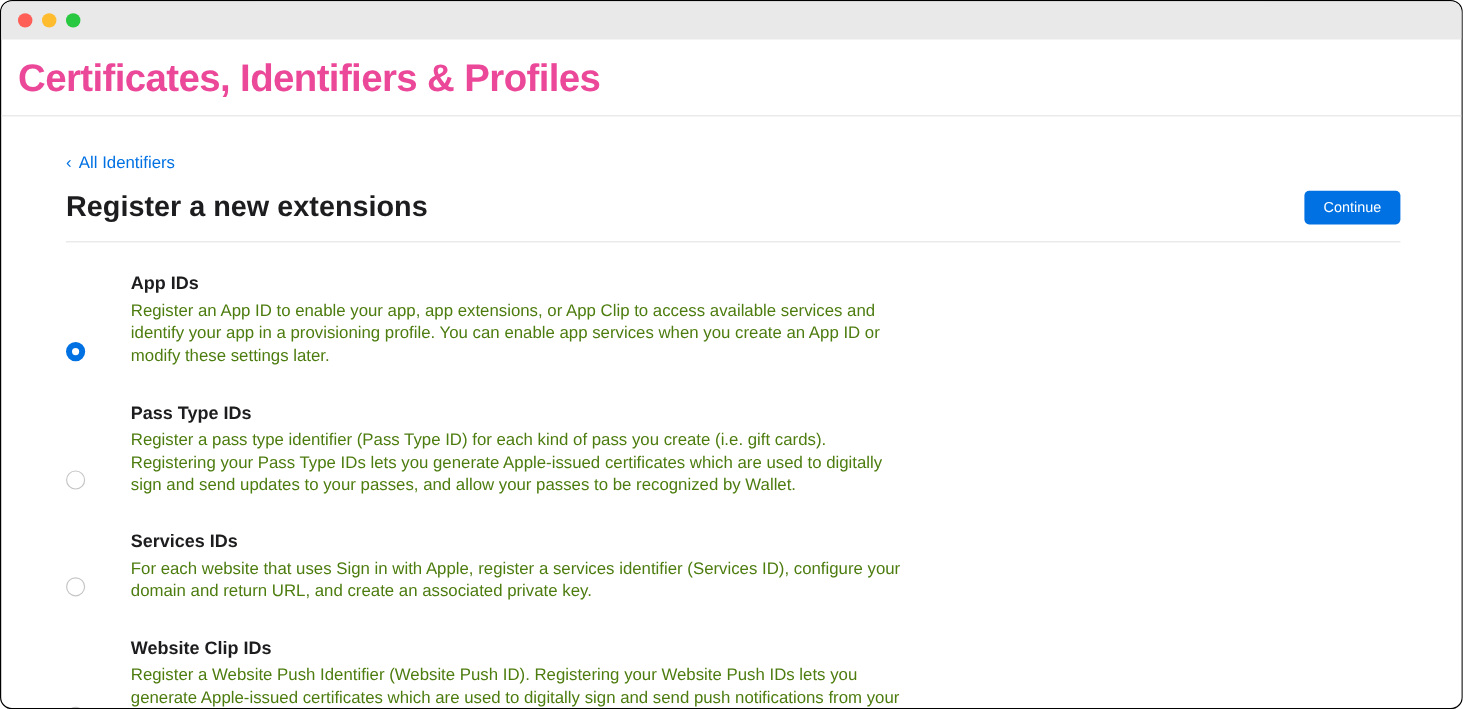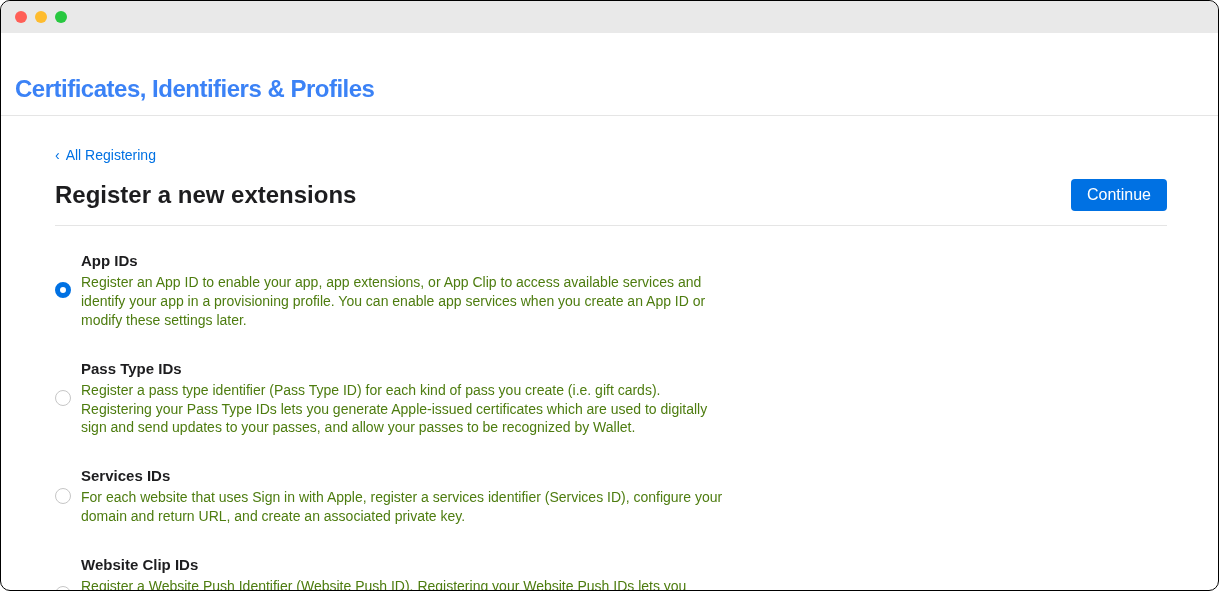--- a/index.html
+++ b/index.html
@@ -35,25 +35,24 @@
   }
   .dot-close { background: #ff5f57; }
   .dot-min   { background: #febc2e; }
   .dot-max   { background: #28c840; }
 
   .page-header {
     padding: 14px 14px 12px 14px;
     border-bottom: 1px solid #e5e5e5;
   }
   .page-header h1 {
-    font-size: 24px;
+    font-size: 32px;
     font-weight: 700;
     letter-spacing: -0.5px;
-    color: #3b82f6;
-    margin-top: 28px;
+    color: #ec4899;
   }
 
   .content {
     padding: 30px 26px 0 54px;
     max-width: 1192px;
   }
 
   .back-link {
     display: inline-flex;
     align-items: center;
@@ -78,34 +77,34 @@
   }
   .section-head h2 {
     font-size: 24px;
     font-weight: 700;
     color: #1d1d1f;
   }
   .continue-btn {
     background: #0071e3;
     color: #fff;
     border: none;
-    font-size: 16px;
+    font-size: 12px;
     font-weight: 400;
     padding: 7px 16px;
     border-radius: 4px;
     cursor: pointer;
   }
 
   .options {
     padding-top: 26px;
   }
   .option {
     display: flex;
-    align-items: center;
-    gap: 10px;
+    align-items: flex-end;
+    gap: 38px;
     margin-bottom: 30px;
   }
   .radio-col {
     flex: 0 0 16px;
     padding-top: 2px;
   }
   .radio {
     width: 16px; height: 16px;
     border: 1px solid #c6c6c6;
     border-radius: 50%;
@@ -144,21 +143,21 @@
   </div>
 
   <div class="page-header">
     <h1>Certificates, Identifiers &amp; Profiles</h1>
   </div>
 
   <div class="content">
 
     <a class="back-link">
       <span class="chev">‹</span>
-      <span>All Registering</span>
+      <span>All Identifiers</span>
     </a>
 
     <div class="section-head">
       <h2>Register a new extensions</h2>
       <button class="continue-btn">Continue</button>
     </div>
 
     <div class="options">
 
       <div class="option">

